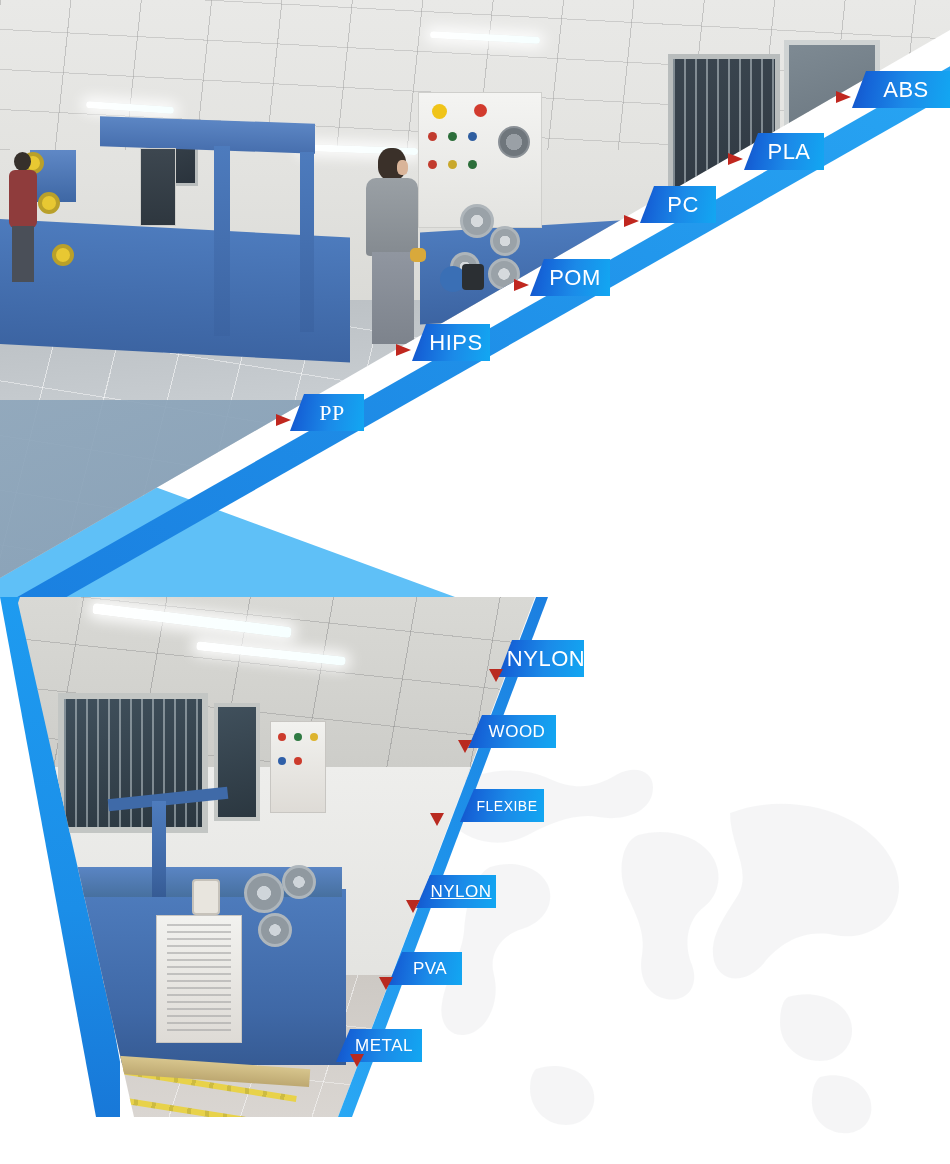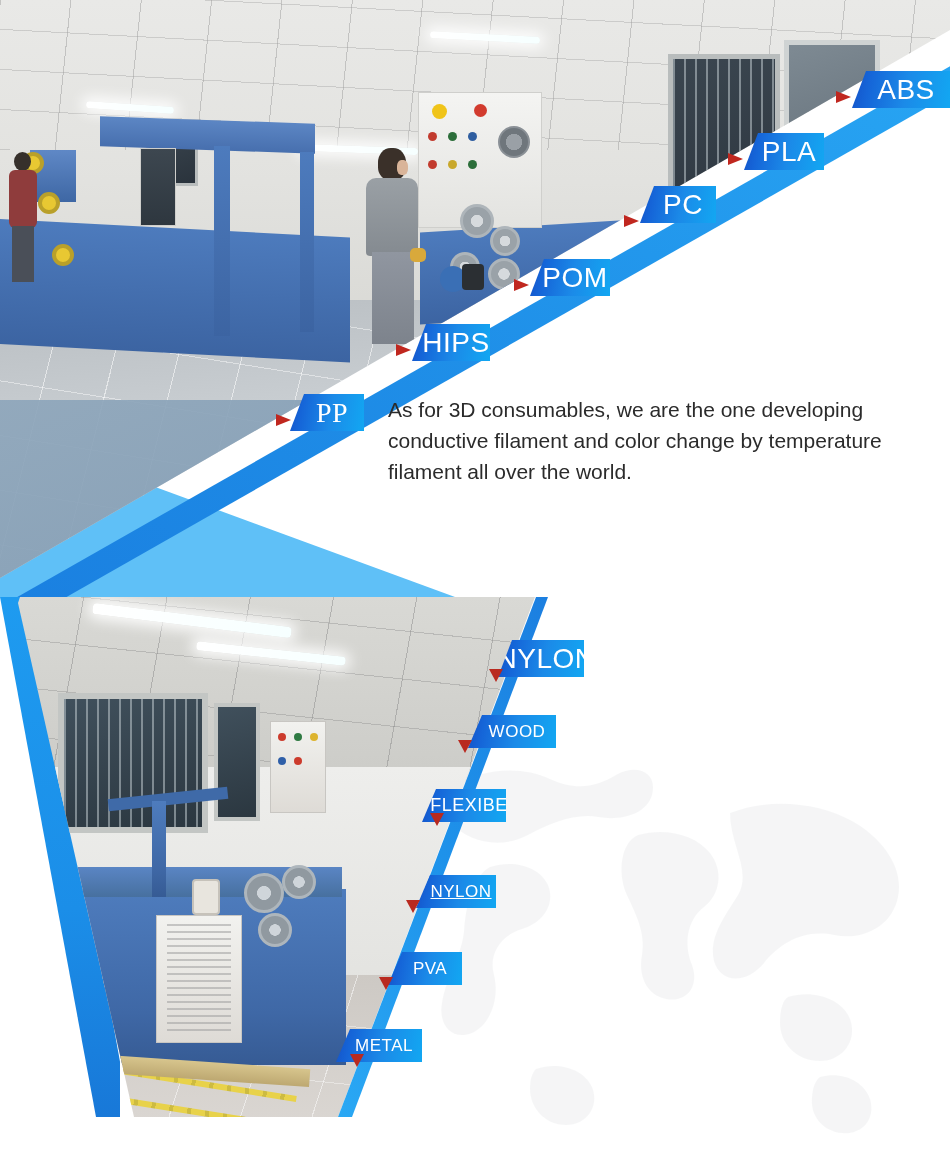--- a/index.html
+++ b/index.html
@@ -199,21 +199,21 @@
 
   
   .tag {
     position: absolute;
     height: 37px;
     display: flex;
     align-items: center;
     justify-content: center;
     padding: 0 16px 0 26px;
     color: #ffffff;
-    font-size: 28px;
+    font-size: 22px;
     letter-spacing: 0.5px;
     white-space: nowrap;
     background: linear-gradient(100deg, #1452c8 0%, #1565d8 18%, #1b8ae8 55%, #12a7f2 100%);
     -webkit-clip-path: polygon(14px 0, 100% 0, 100% 100%, 0 100%);
     clip-path: polygon(14px 0, 100% 0, 100% 100%, 0 100%);
     filter: drop-shadow(2px 3px 3px rgba(0,0,0,0.22));
     font-family: "Liberation Sans", "DejaVu Sans", sans-serif;
   }
   .tag.small { font-size: 17px; height: 33px; }
 
@@ -340,21 +340,20 @@
 
   <div class="tag" style="left:640px; top:186px; width:76px;">PC</div>
   <div class="arrowhead right" style="left:624px; top:215px;"></div>
 
   <div class="tag" style="left:744px; top:133px; width:80px;">PLA</div>
   <div class="arrowhead right" style="left:728px; top:153px;"></div>
 
   <div class="tag" style="left:852px; top:71px; width:98px;">ABS</div>
   <div class="arrowhead right" style="left:836px; top:91px;"></div>
 
-  <p class="copy" id="copy-top">As for 3D consumables, we are the one developing conductive filament and color change by temperature filament all over the world.</p>
 </div>
 
 <div id="section-bottom">
 
   <svg class="worldmap" viewBox="0 0 560 430">
     <g fill="#5b6470">
       <path d="M60,70 C90,52 130,48 160,62 C186,74 206,70 226,58 C248,46 268,56 262,78 C256,98 230,104 208,100 C186,96 160,106 138,118 C112,132 78,126 62,106 C50,92 48,78 60,70 Z"></path>
       <path d="M100,150 C124,142 150,150 158,168 C166,188 152,206 132,212 C112,218 98,236 104,258 C110,282 100,308 82,316 C62,324 48,308 52,286 C56,260 72,238 74,214 C76,188 82,160 100,150 Z"></path>
       <path d="M248,118 C276,110 306,118 320,136 C334,154 330,178 314,190 C296,204 294,228 302,248 C310,270 296,286 276,282 C256,278 248,258 252,238 C256,214 244,194 236,176 C228,156 230,126 248,118 Z"></path>
       <path d="M340,96 C380,80 430,86 462,104 C494,122 514,152 508,180 C502,210 472,224 444,218 C414,212 390,226 374,246 C356,268 330,266 324,244 C318,220 336,198 348,178 C362,154 340,128 340,96 Z"></path>
@@ -418,21 +417,21 @@
     </defs>
     <polygon points="536,0 548,0 352,520 338,520" fill="url(#gBotStripe)"></polygon>
   </svg>
 
   <div class="tag" style="left:498px; top:43px; width:86px;">NYLON</div>
   <div class="arrowhead down" style="left:489px; top:72px;"></div>
 
   <div class="tag small" style="left:468px; top:118px; width:88px;">WOOD</div>
   <div class="arrowhead down" style="left:458px; top:143px;"></div>
 
-  <div class="tag small" style="left:422px; top:192px; width:84px; font-size:18px;">FLEXIBE</div>
+  <div class="tag small" style="left:460px; top:192px; width:84px; font-size:14px;">FLEXIBE</div>
   <div class="arrowhead down" style="left:430px; top:216px;"></div>
 
   <div class="tag small" style="left:416px; top:278px; width:80px;text-decoration:underline;">NYLON</div>
   <div class="arrowhead down" style="left:406px; top:303px;"></div>
 
   <div class="tag small" style="left:388px; top:355px; width:74px;">PVA</div>
   <div class="arrowhead down" style="left:379px; top:380px;"></div>
 
   <div class="tag small" style="left:336px; top:432px; width:86px;">METAL</div>
   <div class="arrowhead down" style="left:350px; top:457px;"></div>

